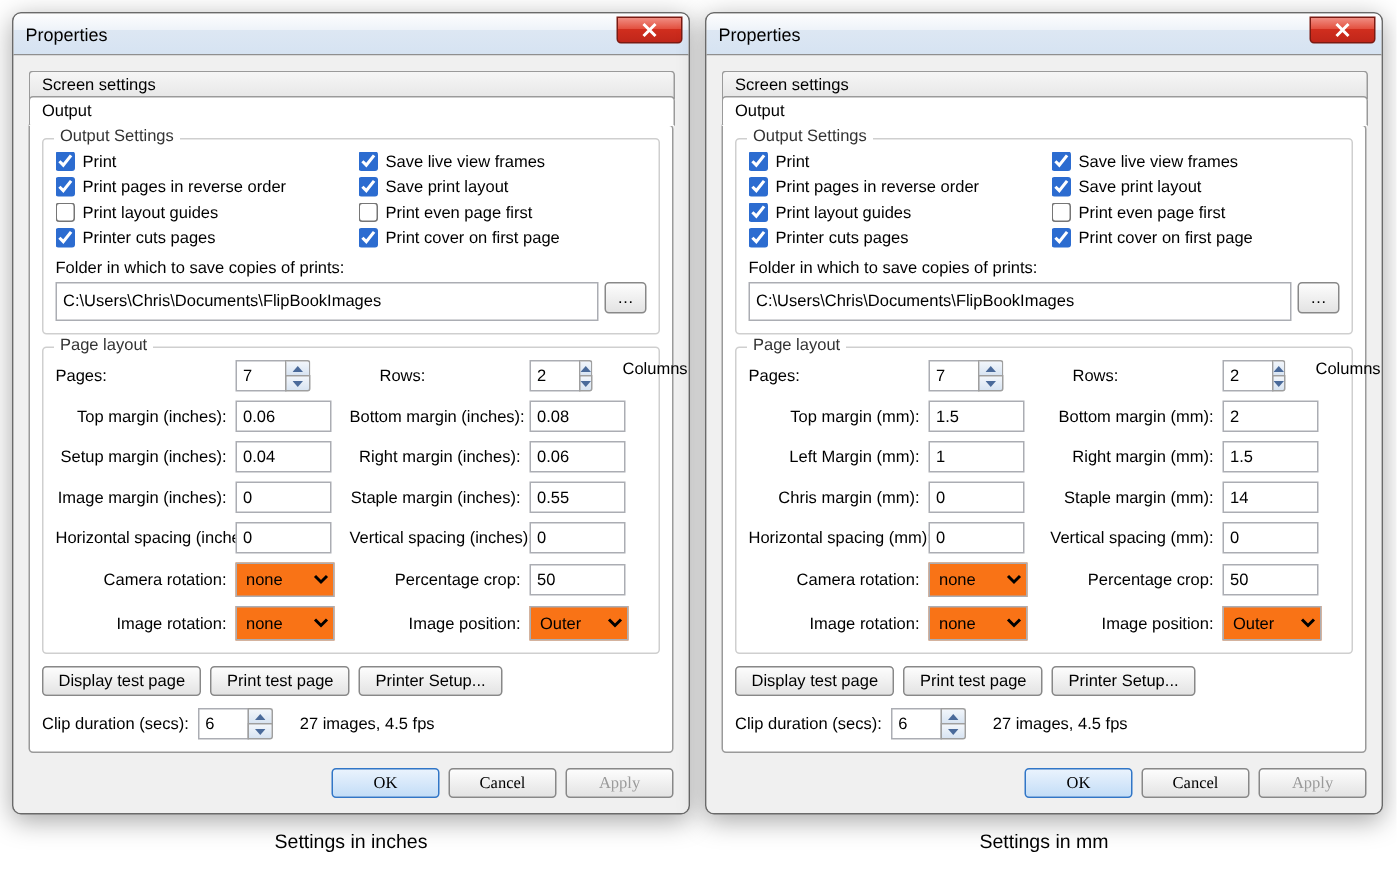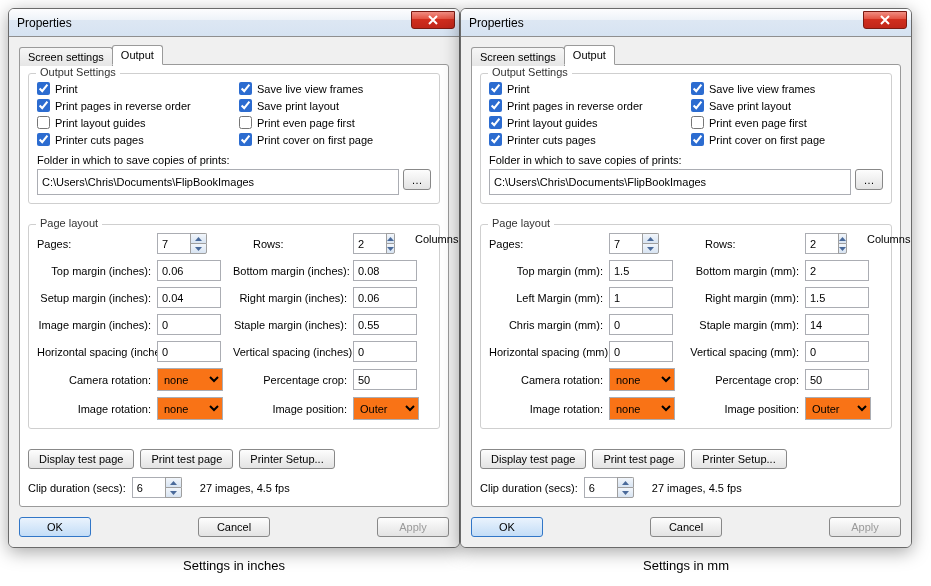--- a/index.html
+++ b/index.html
@@ -4,20 +4,21 @@
 <style>
 * { box-sizing: border-box; margin: 0; padding: 0; }
 body {
   font-family: "Segoe UI", Tahoma, sans-serif;
   font-size: 11px;
   background: #fff;
   padding: 8px;
 }
 .container {
   display: flex;
+  gap: 10px;
 }
 .dialog-wrap {
   display: flex;
   flex-direction: column;
   align-items: center;
   gap: 10px;
 }
 .dialog {
   width: 452px;
   border: 1px solid #6a6a6a;
@@ -52,20 +53,21 @@
 }
 .close-btn svg { width: 12px; height: 10px; }
 .body {
   padding: 8px 10px 10px 10px;
   background: #f0f0f0;
 }
 .tabs {
   display: flex;
   position: relative;
   z-index: 2;
+  flex-direction: column;
 }
 .tab {
   padding: 3px 8px;
   border: 1px solid #9a9a9a;
   background: #f0f0f0;
   border-bottom: none;
   border-radius: 3px 3px 0 0;
   margin-right: -1px;
   position: relative;
 }
@@ -83,21 +85,21 @@
 .tab-panel {
   border: 1px solid #9a9a9a;
   background: #fff;
   padding: 8px;
   border-radius: 0 3px 3px 3px;
 }
 .groupbox {
   border: 1px solid #cfcfcf;
   border-radius: 3px;
   padding: 8px;
-  margin-bottom: 20px;
+  margin-bottom: 8px;
   position: relative;
 }
 .groupbox .legend {
   position: absolute;
   top: -8px;
   left: 7px;
   background: #fff;
   padding: 0 4px;
   font-size: 11px;
   color: #333;
@@ -200,23 +202,24 @@
   font-size: 11px;
 }
 .clip-row {
   display: flex;
   align-items: center;
   gap: 6px;
   font-size: 11px;
 }
 .footer {
   display: flex;
-  justify-content: space-between;
+  justify-content: flex-end;
   gap: 6px;
   padding: 10px 0 0 0;
+  font-family: Liberation Serif, serif;
 }
 .footer .btn { min-width: 72px; text-align: center; }
 .footer .btn.ok {
   border: 1px solid #3176c7;
   background: linear-gradient(to bottom,#eaf3fd,#c3ddf7);
 }
 .footer .btn.disabled { color: #9a9a9a; }
 .caption {
   font-size: 13px;
   color: #000;

